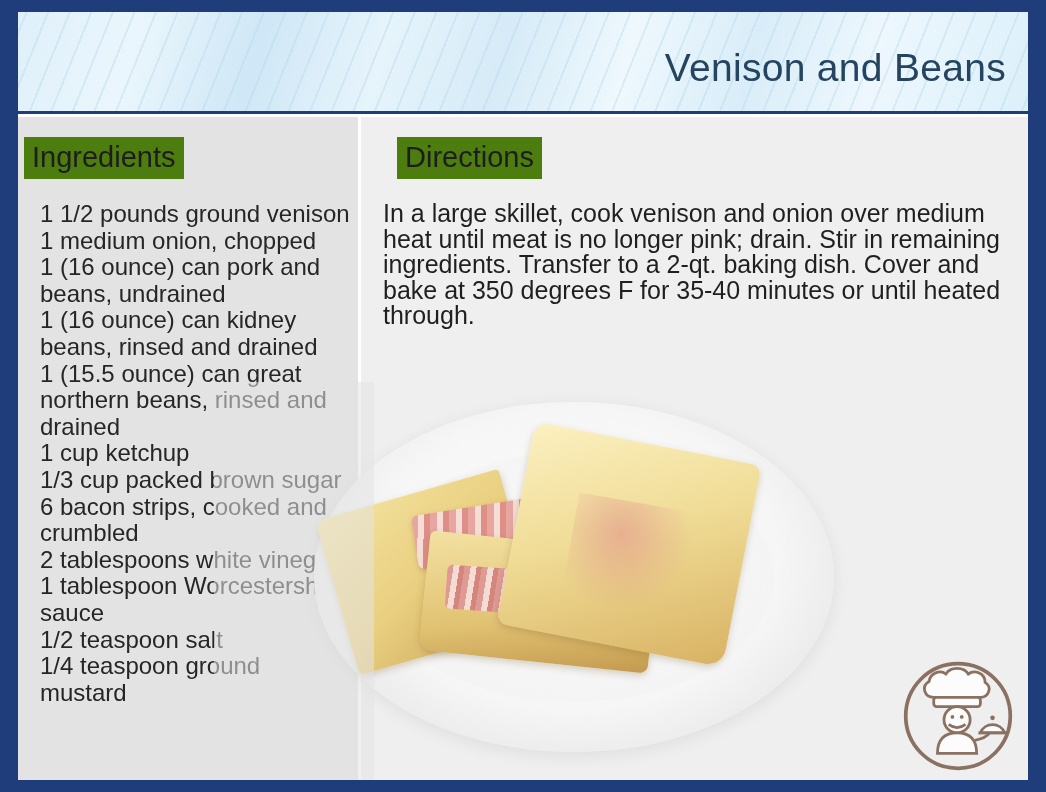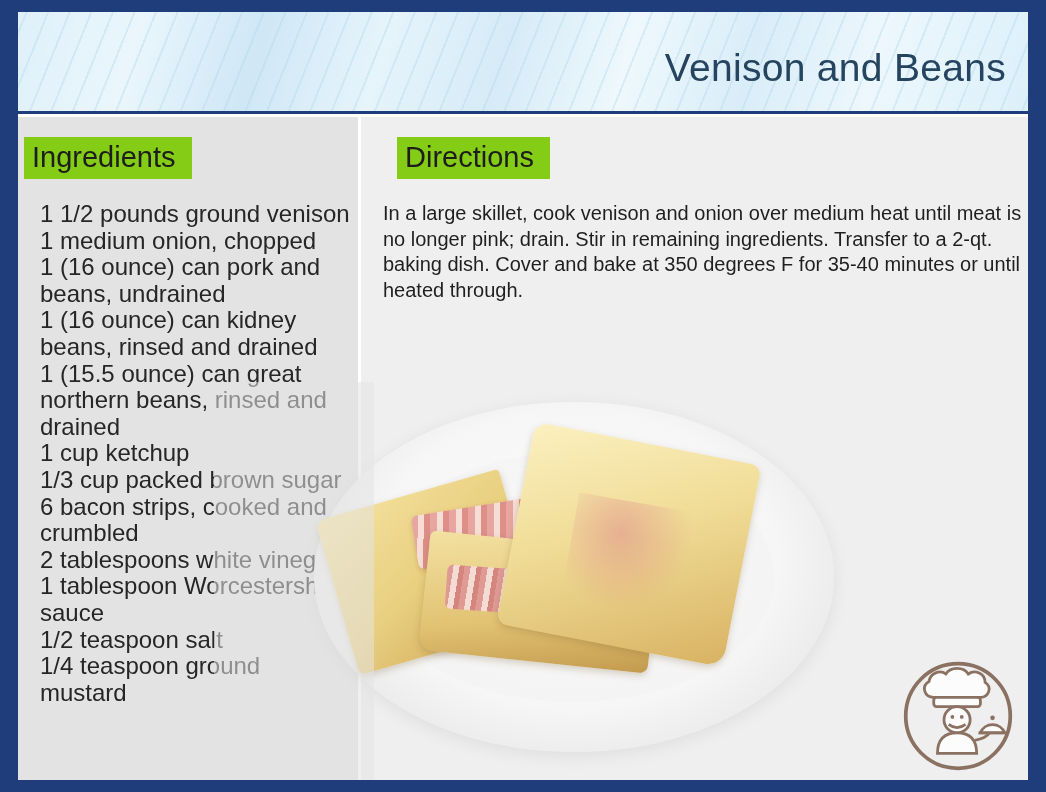--- a/index.html
+++ b/index.html
@@ -95,22 +95,22 @@
     left: 343px;
     top: 105px;
     width: 667px;
     height: 663px;
     background: #efefef;
   }
 
   .section-tab {
     position: absolute;
     top: 20px;
-    background: #84cc16;
-    padding: 3px 16px 4px 8px;
+    background: #4d7c0f;
+    padding: 3px 8px 4px 8px;
     font-size: 29px;
     color: #1d1d1d;
     font-weight: normal;
     line-height: 1.2;
     white-space: nowrap;
   }
   #ingredients-heading { left: 6px; }
   #directions-heading  { left: 8px; margin-left: 28px; }
 
   #ingredients-list {
@@ -122,21 +122,21 @@
     line-height: 26.6px;
     color: #262626;
     white-space: pre-wrap;
   }
 
   #directions-text {
     position: absolute;
     left: 22px;
     top: 84px;
     width: 640px;
-    font-size: 20px;
+    font-size: 25px;
     line-height: 25.5px;
     color: #1f1f1f;
   }
 
   
   #food-photo {
     position: absolute;
     left: 196px;
     top: 370px;
     width: 700px;

